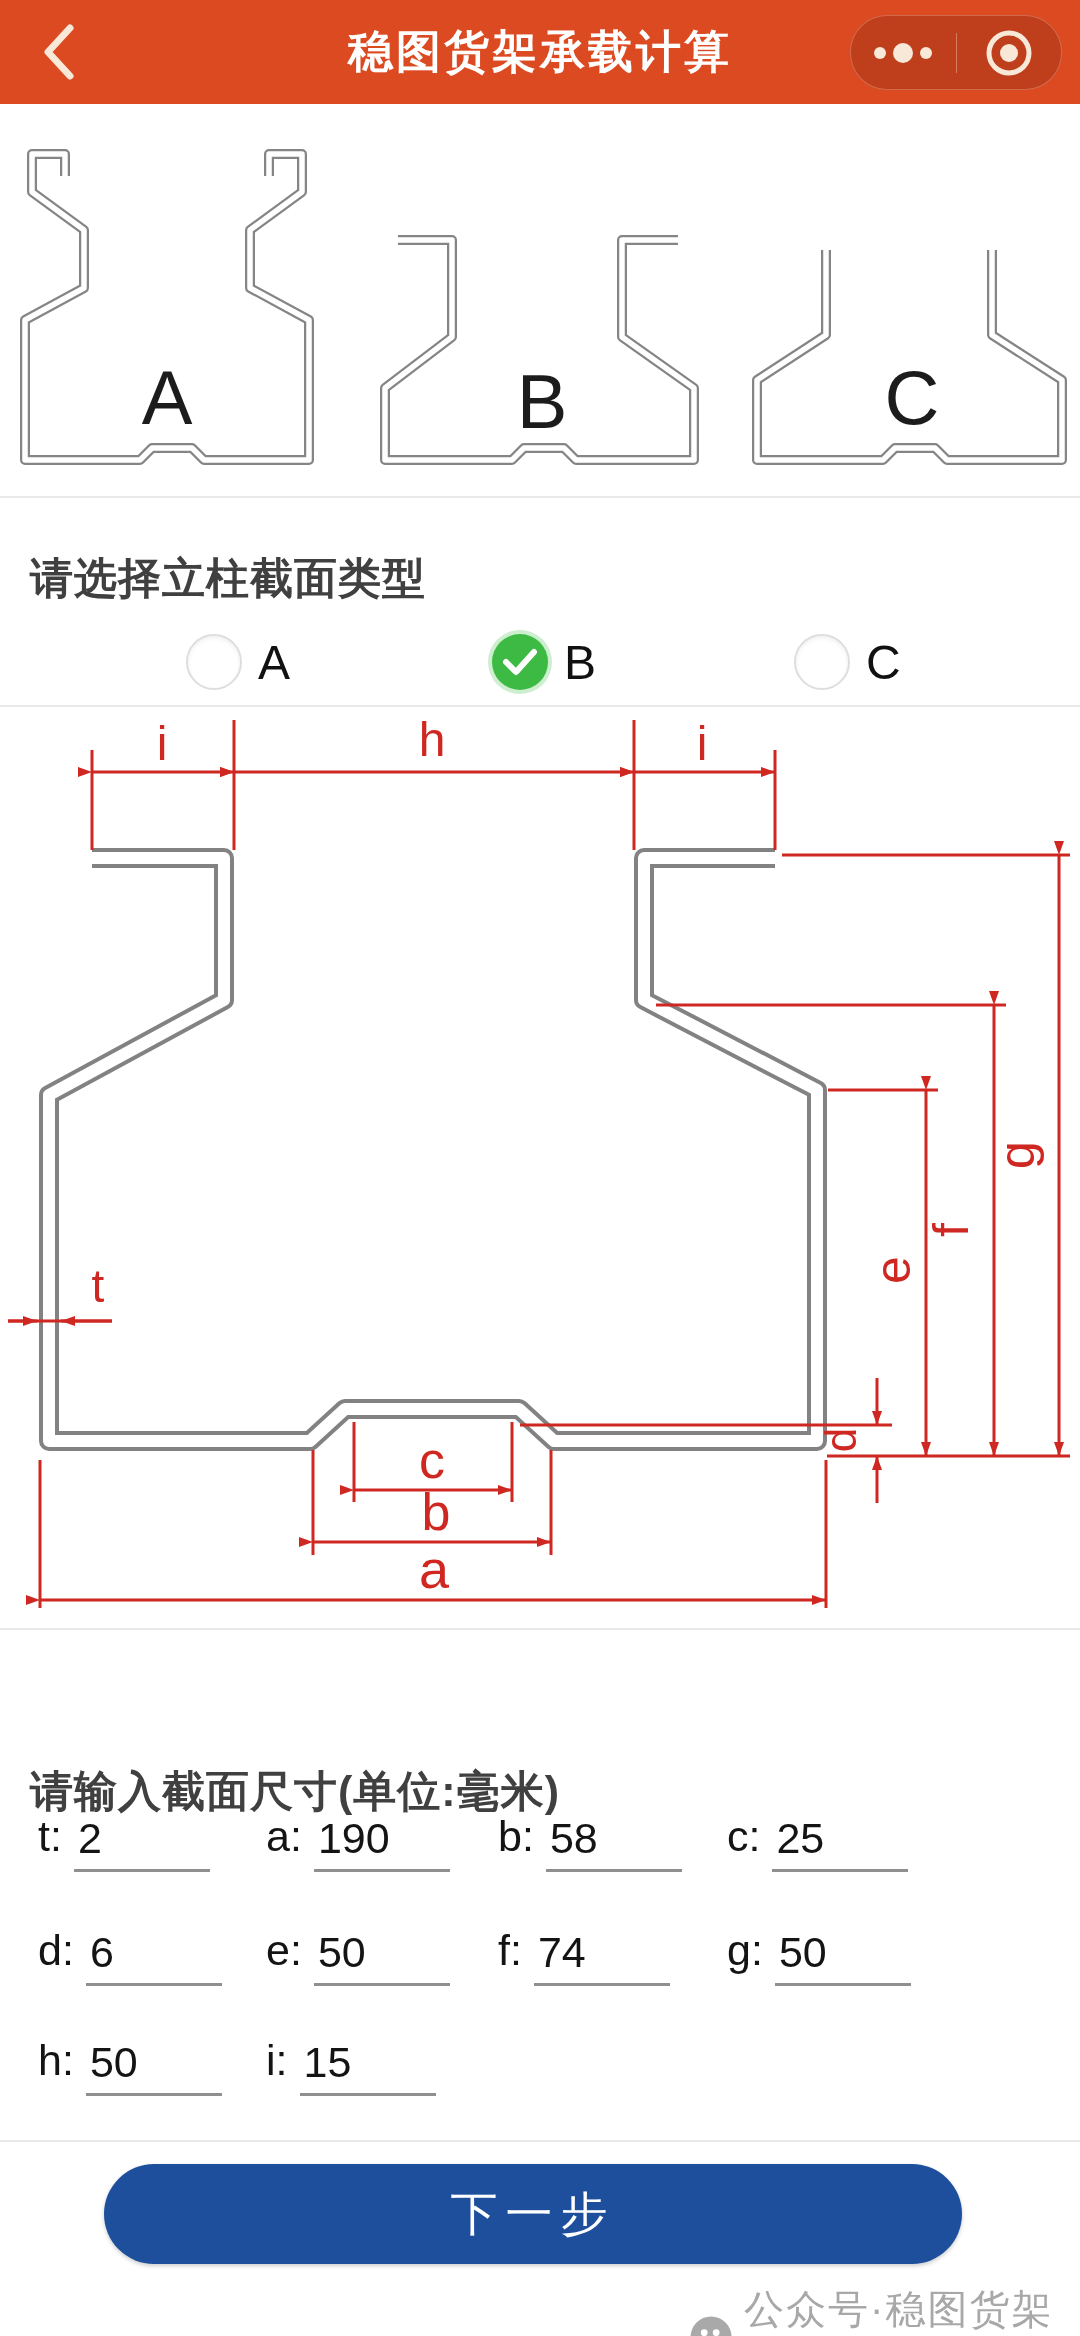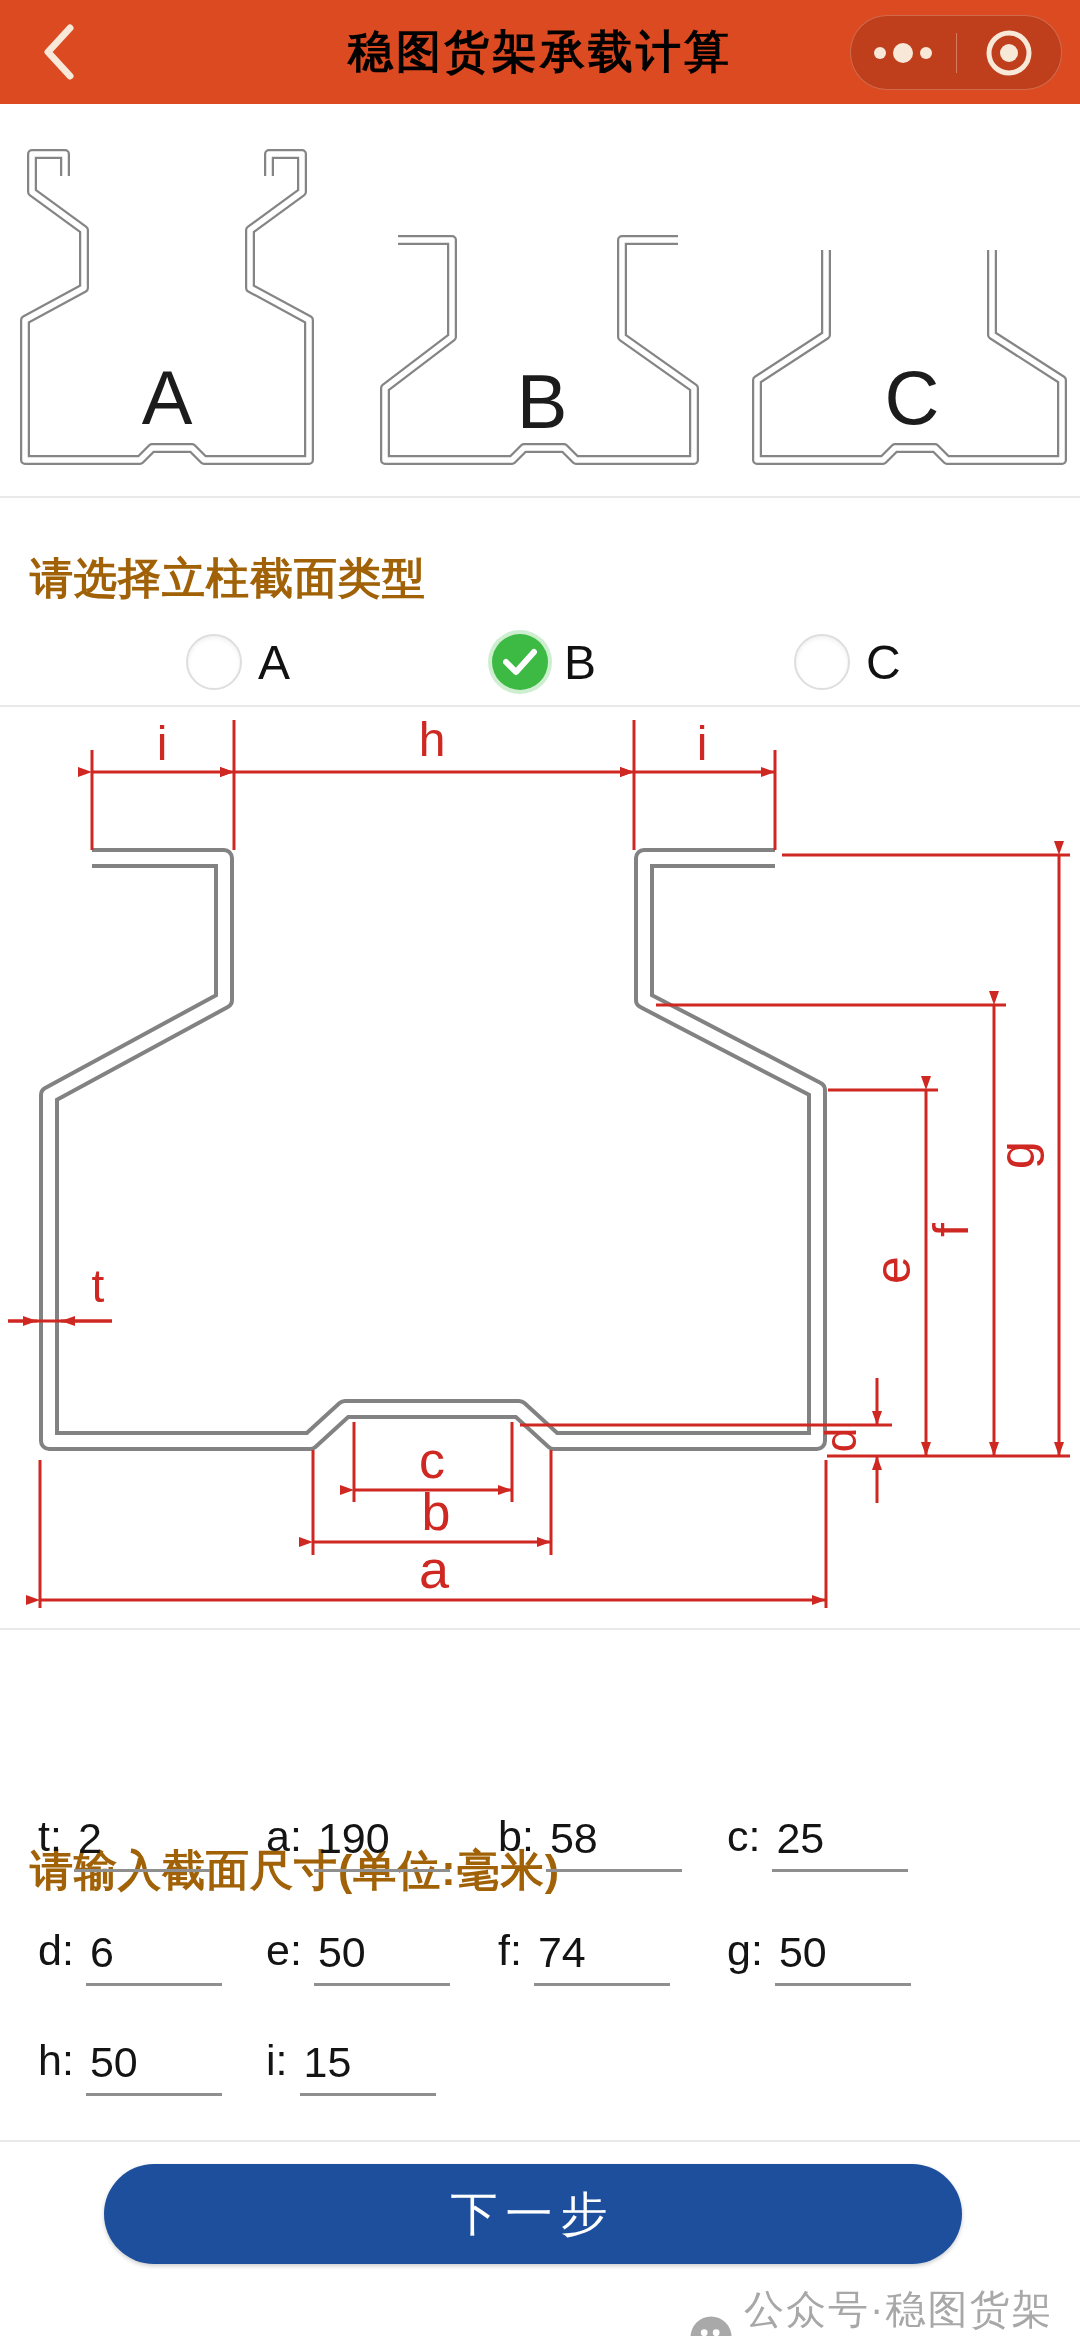--- a/index.html
+++ b/index.html
@@ -2,38 +2,38 @@
 <html><head>
 <meta charset="utf-8">
 <style>
   html,body{margin:0;padding:0;background:#fff;}
   #canvas{position:relative;width:1080px;height:2336px;background:#ffffff;
           font-family:"Liberation Sans",sans-serif;overflow:hidden;}
 
   
   .header{position:absolute;left:0;top:0;width:1080px;height:104px;background:#DC4A21;}
   .hdr-title{position:absolute;left:0;top:0;width:1080px;height:104px;display:flex;
-             align-items:center;justify-content:center;color:#000000;font-size:45px;
+             align-items:center;justify-content:center;color:#ffffff;font-size:45px;
              font-weight:700;letter-spacing:3px;}
   .back{position:absolute;left:36px;top:20px;width:48px;height:64px;cursor:pointer;}
   .capsule{position:absolute;left:850px;top:15px;width:210px;height:73px;border-radius:37px;
            background:rgba(60,10,0,0.18);border:1px solid rgba(255,240,225,0.25);
            display:flex;align-items:center;}
   .cap-half{flex:1;display:flex;align-items:center;justify-content:center;height:100%;cursor:pointer;}
   .cap-div{width:1px;height:40px;background:rgba(255,240,225,0.35);}
 
   
   .hr{position:absolute;left:0;width:1080px;height:2px;background:#E9E9E9;}
 
   
   .profile-svg{position:absolute;top:140px;width:330px;height:345px;}
   .pletter{font-family:"Liberation Sans",sans-serif;font-size:76px;fill:#1c1c1c;font-weight:400;}
 
   
-  .sec-h{position:absolute;left:30px;color:#a16207;font-size:43px;font-weight:700;letter-spacing:1px;text-align:center;}
+  .sec-h{position:absolute;left:30px;color:#404040;font-size:43px;font-weight:700;letter-spacing:1px;text-align:center;}
   .radio-opt{position:absolute;top:634px;display:flex;align-items:center;gap:16px;cursor:pointer;}
   .rcircle{width:56px;height:56px;border-radius:50%;background:#fff;border:2px solid #DEDEDE;
            box-shadow:inset 0 2px 4px rgba(0,0,0,0.06);box-sizing:border-box;}
   .rcircle.checked{background:#3DBA43;border:none;display:flex;align-items:center;justify-content:center;
                    box-shadow:0 0 0 4px rgba(61,186,67,0.25);}
   .rlabel{font-size:48px;color:#111;}
 
   
   .bigdiag{position:absolute;left:0;top:710px;width:1080px;height:918px;}
   .dimtxt{font-family:"Liberation Sans",sans-serif;fill:#CF2721;}
@@ -189,21 +189,21 @@
     <text class="dimtxt" x="436" y="820" font-size="52" text-anchor="middle">b</text>
     <text class="dimtxt" x="434" y="878" font-size="54" text-anchor="middle">a</text>
     <text class="dimtxt" x="856" y="730" font-size="44" text-anchor="middle" transform="rotate(-90 856 730)">d</text>
     <text class="dimtxt" x="910" y="560" font-size="50" text-anchor="middle" transform="rotate(-90 910 560)">e</text>
     <text class="dimtxt" x="968" y="520" font-size="50" text-anchor="middle" transform="rotate(-90 968 520)">f</text>
     <text class="dimtxt" x="1034" y="445" font-size="50" text-anchor="middle" transform="rotate(-90 1034 445)">g</text>
   </svg>
 
   <div class="hr" style="top:1628px"></div>
 
-  <div class="sec-h" style="top:1842px">请输入截面尺寸(单位:毫米)</div>
+  <div class="sec-h" style="top:1763px">请输入截面尺寸(单位:毫米)</div>
 
   <div class="cell" style="left:38px;top:1812px">
     <span class="flabel">t:</span>
     <span class="fvalue">2</span>
   </div>
   <div class="cell" style="left:266px;top:1812px">
     <span class="flabel">a:</span>
     <span class="fvalue">190</span>
   </div>
   <div class="cell" style="left:498px;top:1812px">

